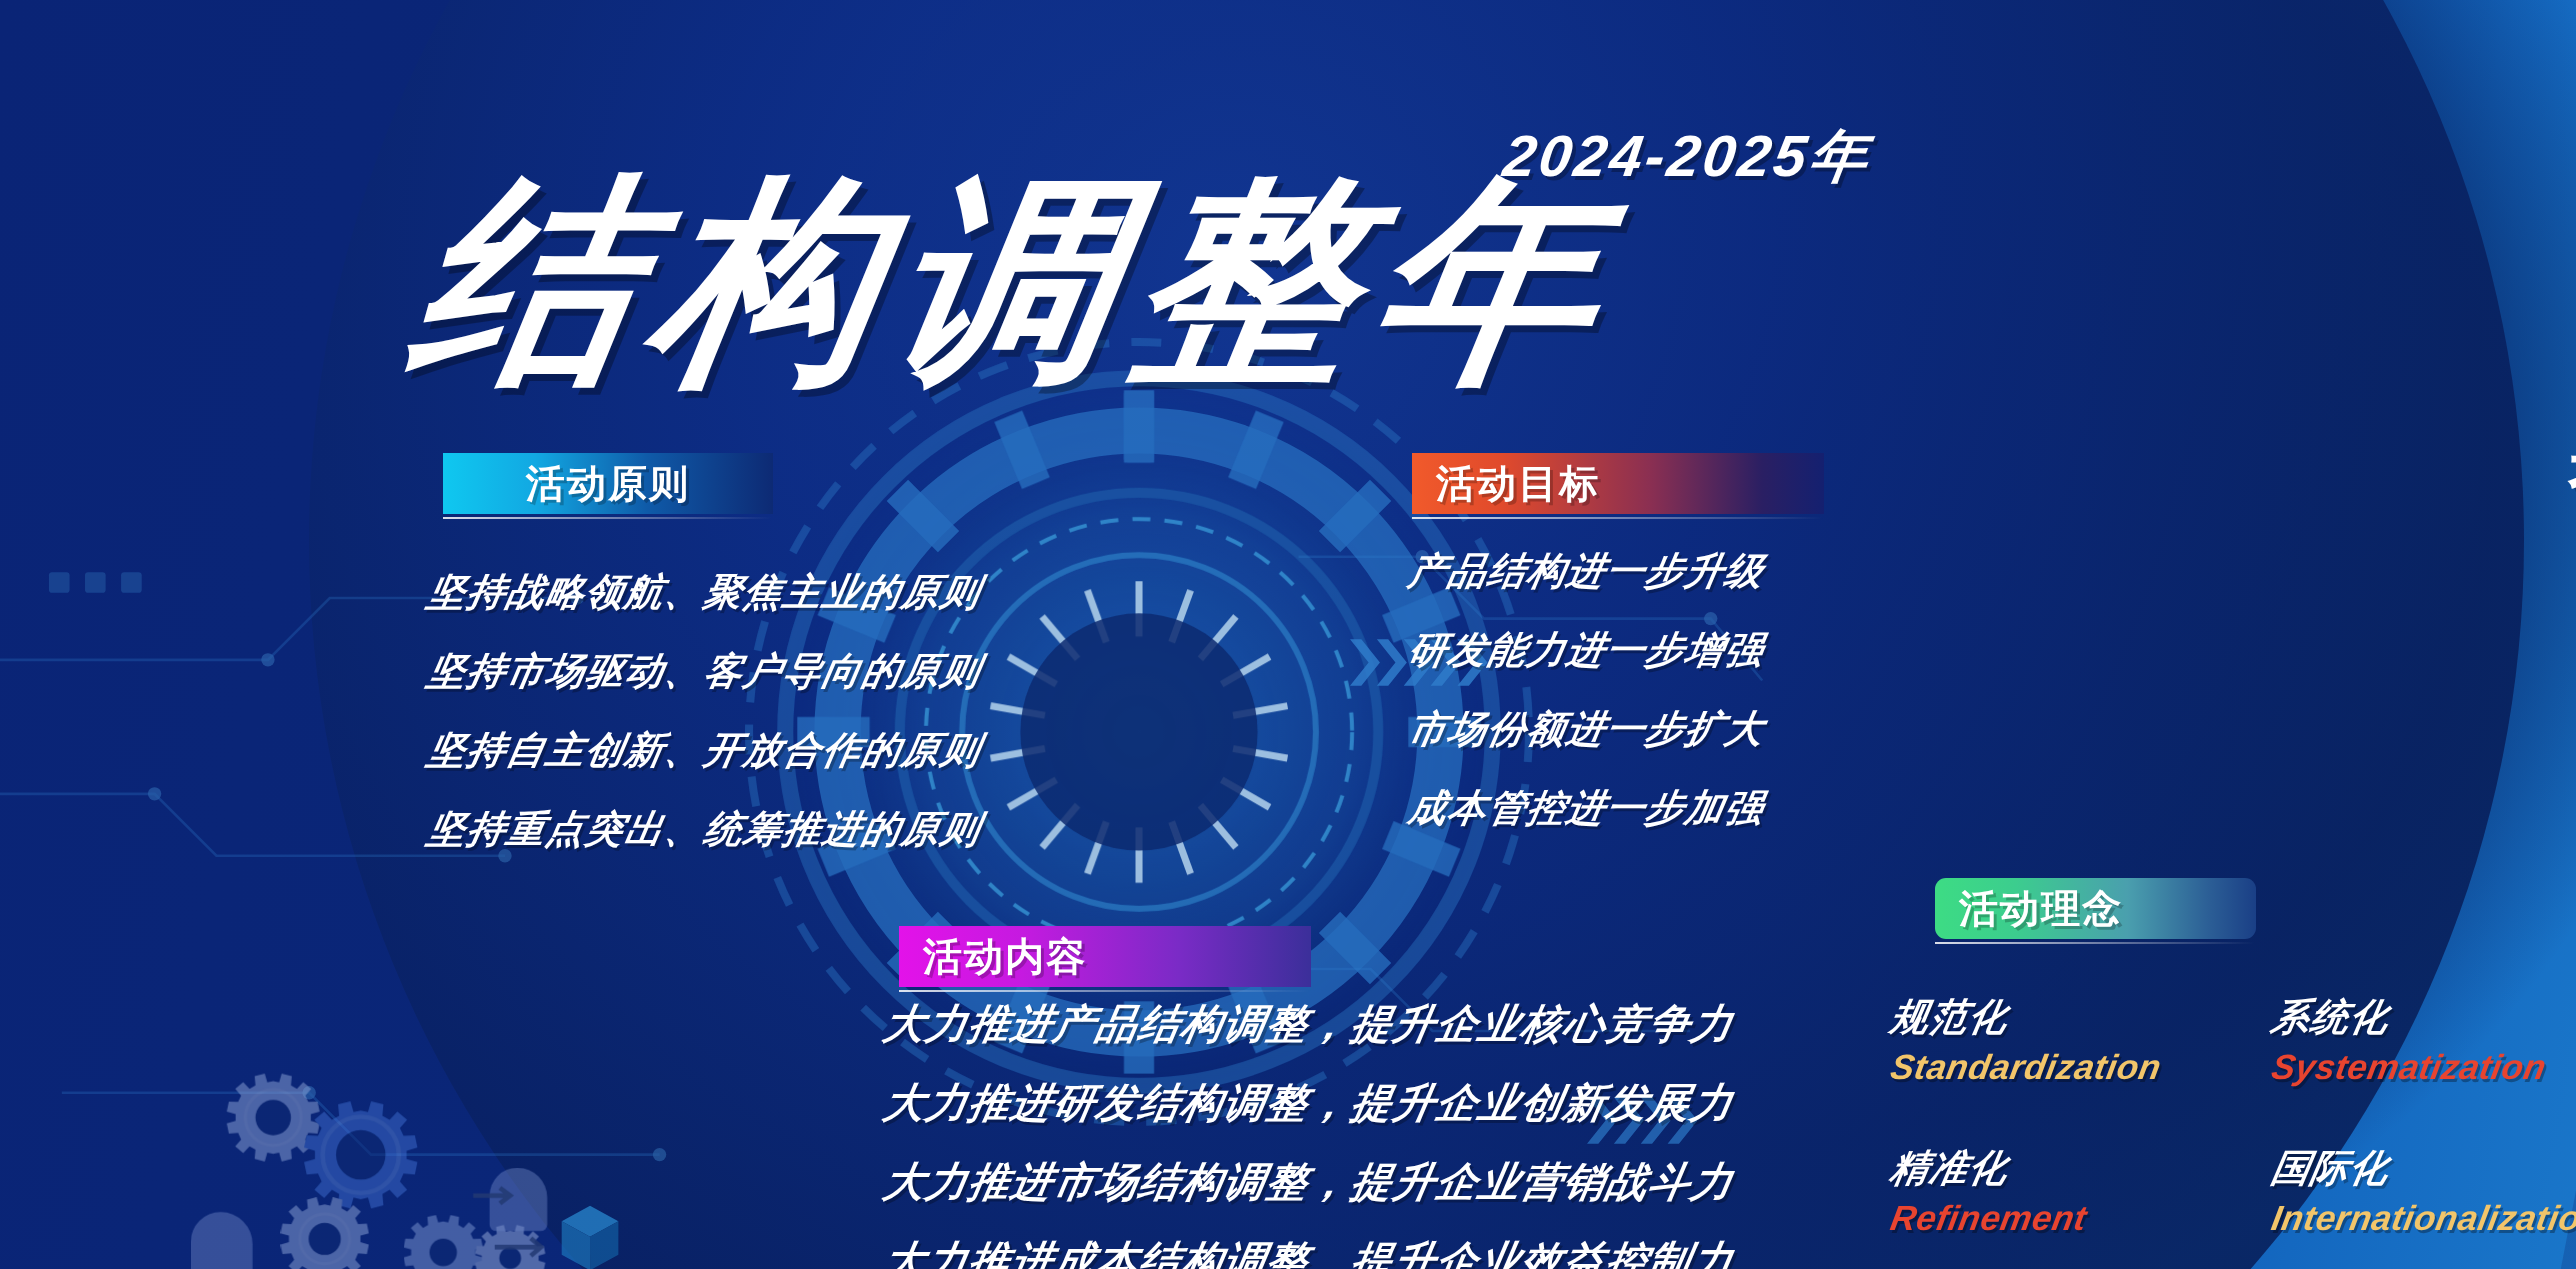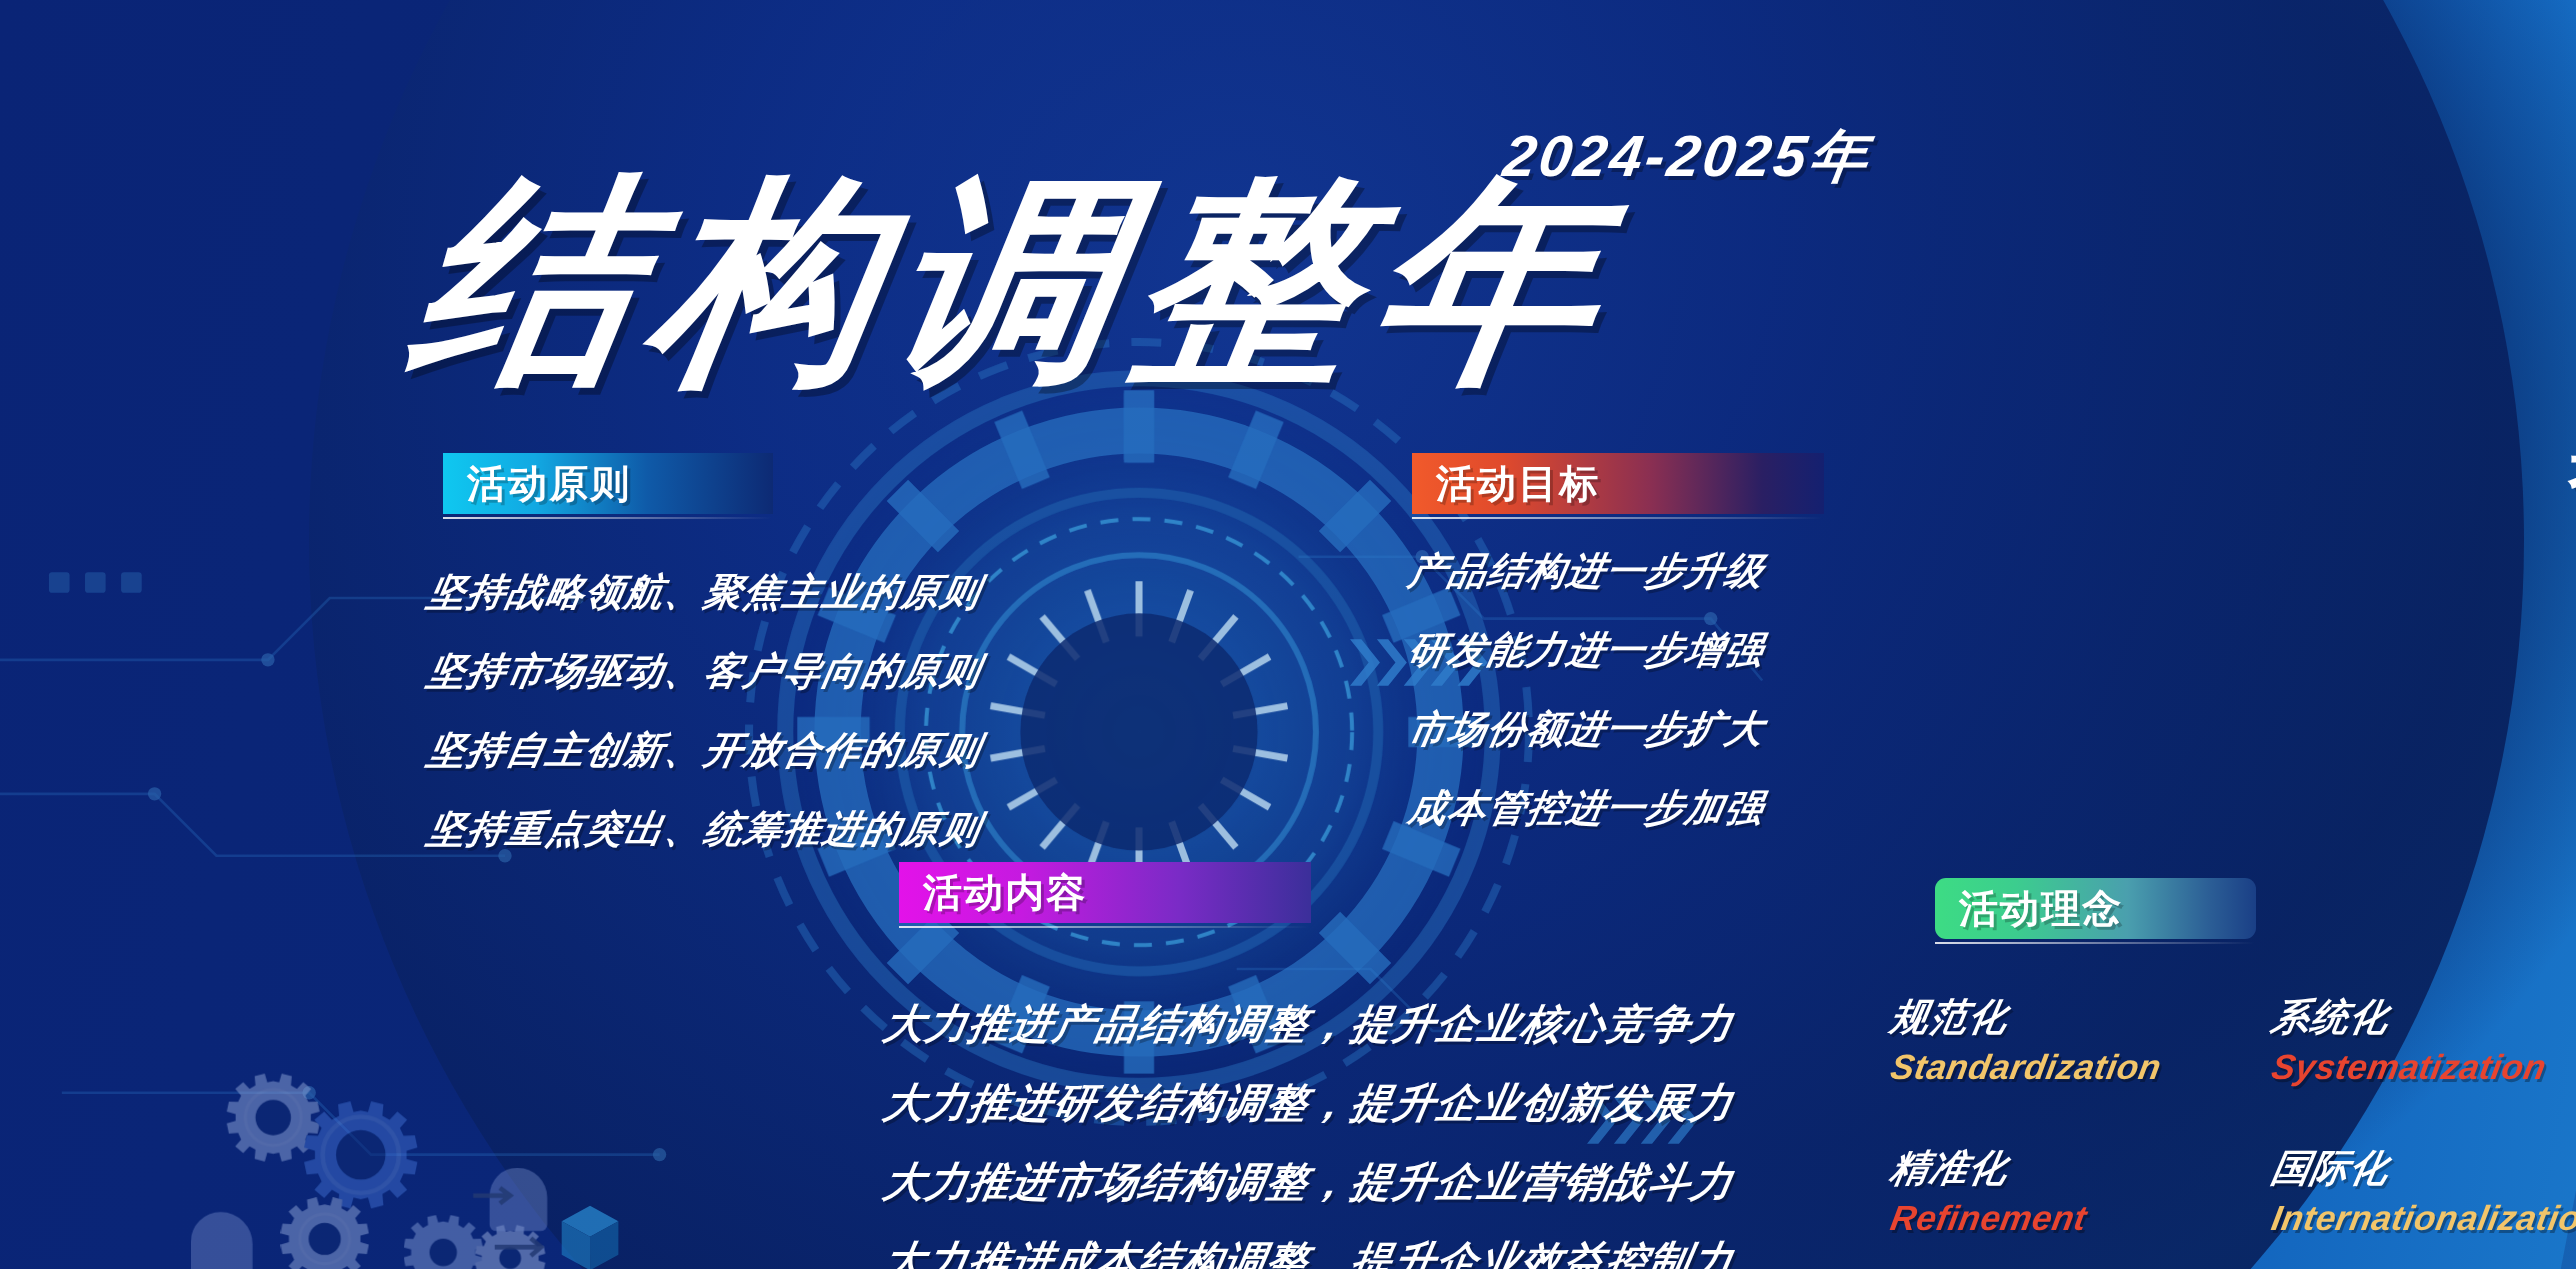--- a/index.html
+++ b/index.html
@@ -81,23 +81,23 @@
   .badge {
     position:absolute; display:flex; align-items:center;
     padding:0 24px; height:61px;
     font-size:39px; font-weight:bold; color:#fff; letter-spacing:2.1px;
     text-shadow:3.1px 3.1px 0 rgba(0,0,0,0.22);
   }
   .badge::after {
     content:""; position:absolute; left:0; right:0; bottom:-5.2px; height:2.6px;
     background:linear-gradient(90deg, rgba(255,255,255,.85), rgba(255,255,255,0));
   }
-  #badge-principles { left:443px;  top:453px;  width:330px; background:linear-gradient(90deg,#0fc8f0 0%,#12a8e2 28%,#0f5aa8 62%,#0d2a74 100%); }
+  #badge-principles { left:443px;  top:453px;  width:330px; background:linear-gradient(90deg,#0fc8f0 0%,#12a8e2 28%,#0f5aa8 62%,#0d2a74 100%);justify-content:center; }
   #badge-goals      { left:1412px; top:453px;  width:412px; background:linear-gradient(90deg,#f15a2b 0%,#e04a2c 22%,#8a2f52 58%,#2a1f63 85%,#142070 100%);text-align:right; }
-  #badge-content    { left:899px; top:862px; width:412px; background:linear-gradient(90deg,#e312e9 0%,#c51ae0 30%,#7a2bc6 68%,#3b2f9a 100%); }
+  #badge-content    { left:899px; top:926px; width:412px; background:linear-gradient(90deg,#e312e9 0%,#c51ae0 30%,#7a2bc6 68%,#3b2f9a 100%); }
   #badge-concept    { left:1935px; top:878px; width:321px; background:linear-gradient(90deg,#3ddc84 0%,#3ccd8e 25%,#4a9fae 60%,#2c5f96 85%,#1a3f86 100%);border-radius:11px; }
 
   .linegroup { position:absolute; }
   .line {
     font-weight:bold; color:#ffffff; font-style:italic;
     transform:skewX(-10deg); white-space:nowrap;
     text-shadow:3.1px 3.1px 0 rgba(0,0,0,0.26);
   }
 
   #principles-list { left:428px; top:567px; }

